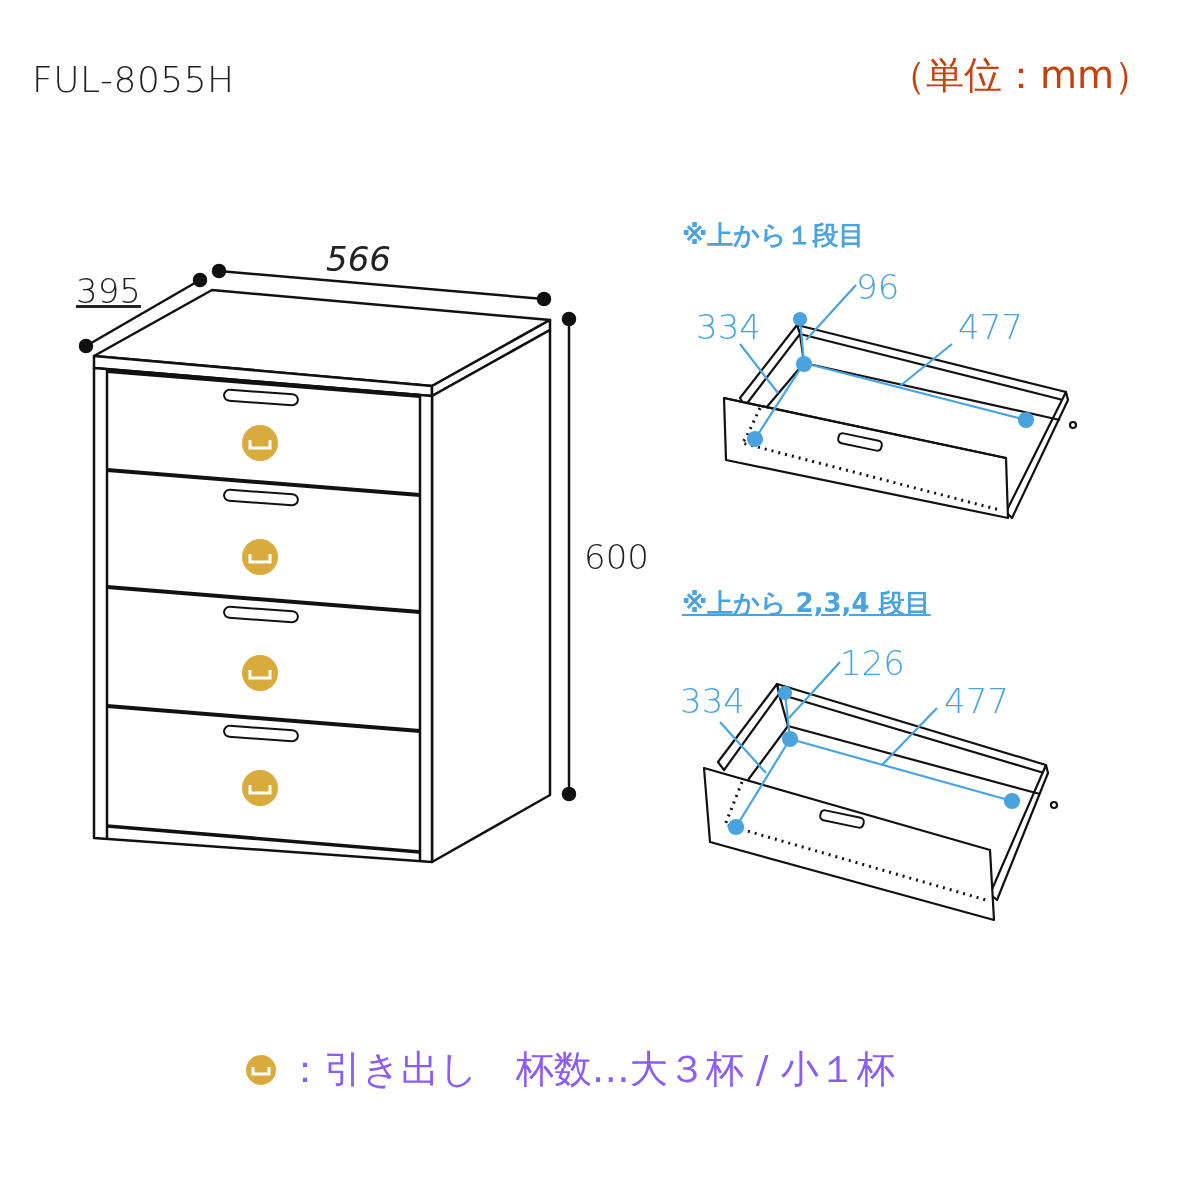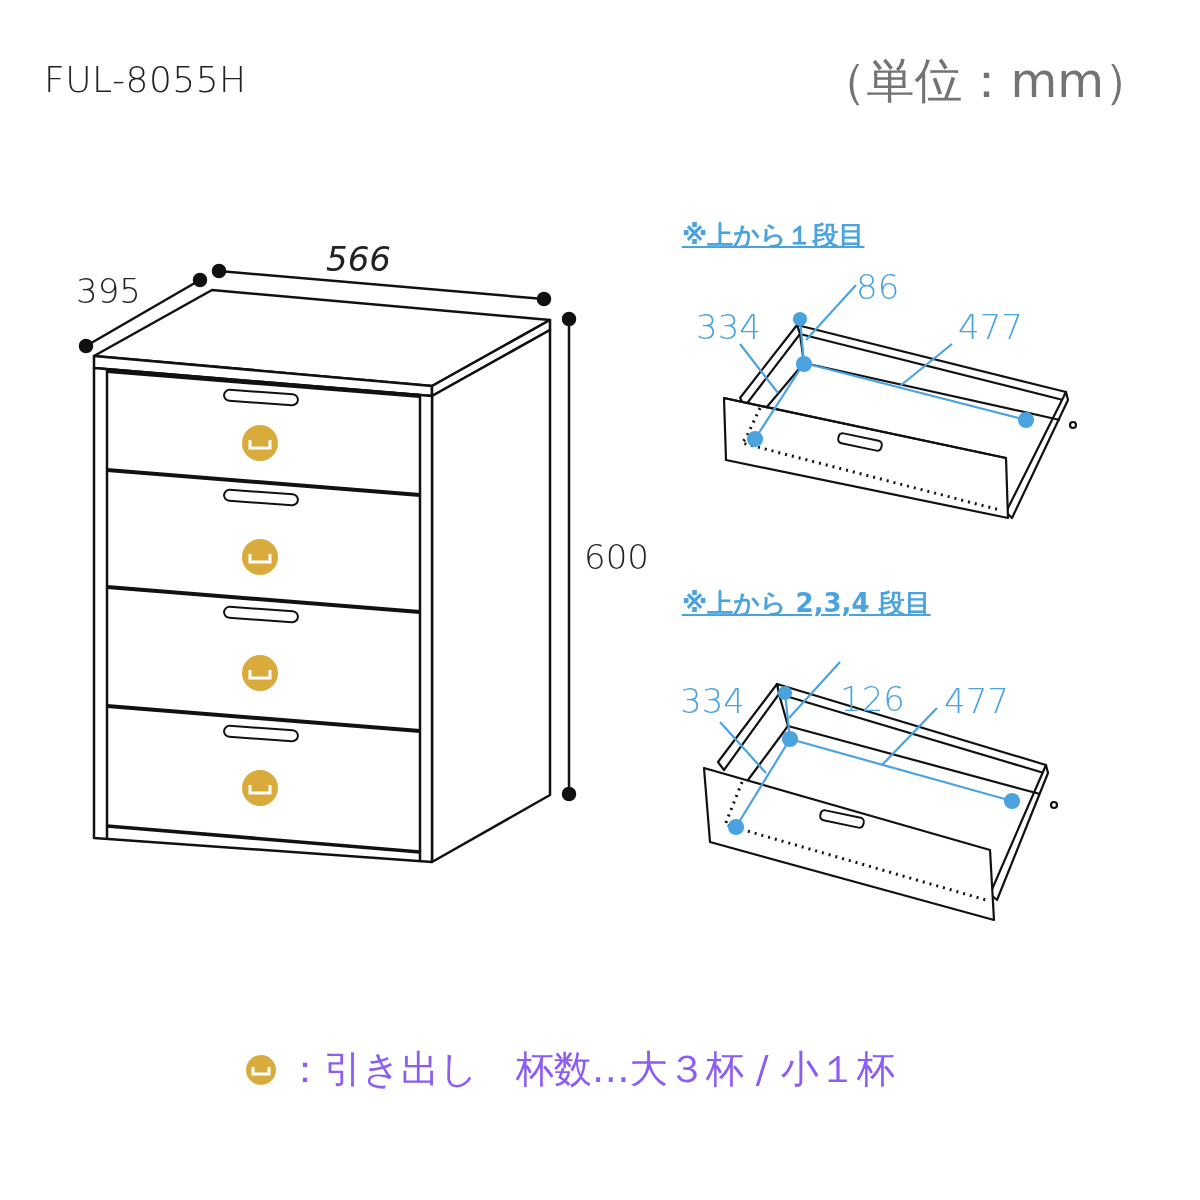--- a/index.html
+++ b/index.html
@@ -1,20 +1,20 @@
 <!DOCTYPE html>
 <html><head>
 <meta charset="utf-8">
 <style>
   html, body { margin: 0; padding: 0; background: #ffffff; }
   body { width: 1200px; height: 1200px; position: relative; overflow: hidden;
          font-family: "DejaVu Sans", "Liberation Sans", sans-serif; color: #1a1a1a; }
   .txt { position: absolute; white-space: nowrap; line-height: 1; }
-  .model { left: 44px; top: 62px; font-size: 36px; font-weight: 300; letter-spacing: 0.5px; color: #222; }
-  .unit { right: 48px; top: 56px; font-size: 48px; color: #737373; }
+  .model { left: 32px; top: 62px; font-size: 36px; font-weight: 300; letter-spacing: 0.5px; color: #222; }
+  .unit { right: 48px; top: 56px; font-size: 38px; color: #c2410c; }
   .dim { font-size: 34px; color: #222; font-weight: 300; }
   .note { font-size: 26px; font-weight: bold; color: #4aa3df; }
   .bdim { font-size: 34px; font-weight: 300; color: #4aa3df; }
   svg.diagram { position: absolute; left: 0; top: 0; }
   .legend { position: absolute; left: 246px; top: 1044px; display: flex; align-items: center; }
   .legend .ico { width: 30px; height: 30px; margin-right: 10px; }
   .legend .label { font-size: 38px; color: #8b5cf6; }
 </style>
 </head>
 <body>
@@ -134,32 +134,32 @@
     <line x1="789" y1="718" x2="840" y2="662"></line>
     <line x1="720" y1="722" x2="766" y2="773"></line>
     <line x1="882" y1="765" x2="937" y2="708"></line>
     <circle cx="785" cy="693" r="6"></circle>
     <circle cx="790" cy="739" r="7"></circle>
     <circle cx="1012" cy="801" r="7"></circle>
     <circle cx="736" cy="827" r="7"></circle>
   </g>
 </svg>
 
-<div class="txt dim" style="left:76px; top:274px;">395</div>
+<div class="txt dim" style="left:76px; top:274px;text-decoration:underline;">395</div>
 <div class="txt dim" style="left:326px; top:242px;font-style:italic;">566</div>
 <div class="txt dim" style="left:584px; top:540px;">600</div>
 
-<div class="txt note" style="left:682px; top:222px;text-decoration:underline;">※上から１段目</div>
+<div class="txt note" style="left:682px; top:222px;">※上から１段目</div>
 <div class="txt bdim" style="left:696px; top:310px;">334</div>
-<div class="txt bdim" style="left:856px; top:270px;">86</div>
+<div class="txt bdim" style="left:856px; top:270px;">96</div>
 <div class="txt bdim" style="left:958px; top:310px;">477</div>
 
 <div class="txt note" style="left:682px; top:590px;text-decoration:underline;">※上から 2,3,4 段目</div>
 <div class="txt bdim" style="left:680px; top:684px;">334</div>
-<div class="txt bdim" style="left:840px; top:646px;margin-top:36px;">126</div>
+<div class="txt bdim" style="left:840px; top:646px;">126</div>
 <div class="txt bdim" style="left:944px; top:684px;">477</div>
 
 <div class="legend">
   <svg class="ico" viewBox="0 0 30 30">
     <circle cx="15" cy="15" r="15" fill="#d9aa3c"></circle>
     <path d="M7,12 v7 h16 v-7" stroke="#fff" stroke-width="3" fill="none"></path>
   </svg>
   <span class="label">：引き出し　杯数…大３杯 / 小１杯</span>
 </div>
 

